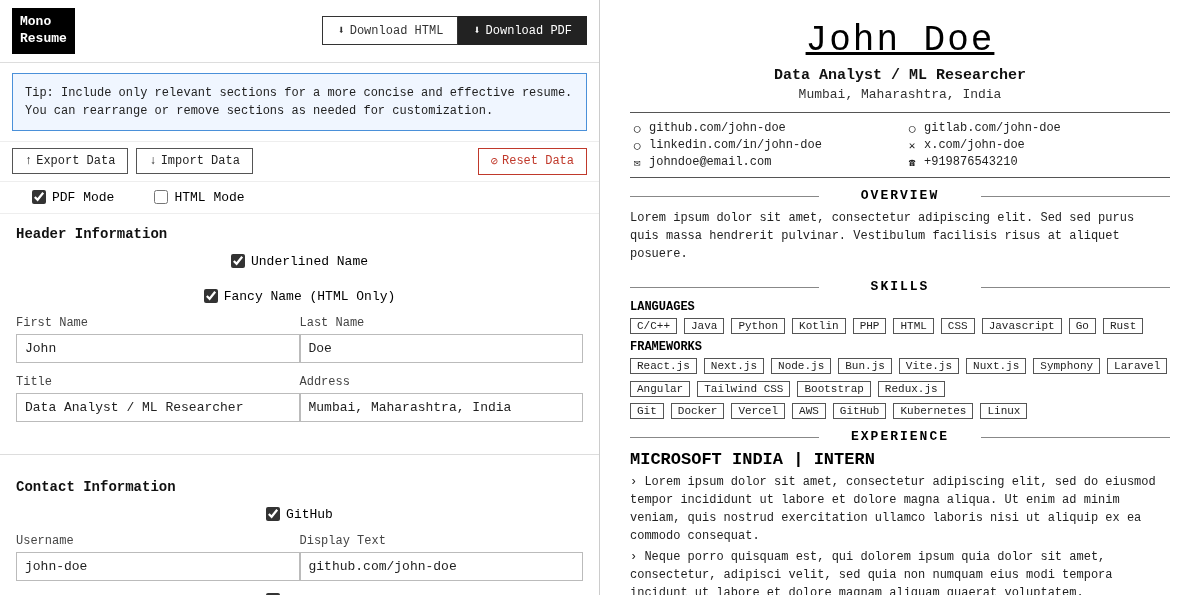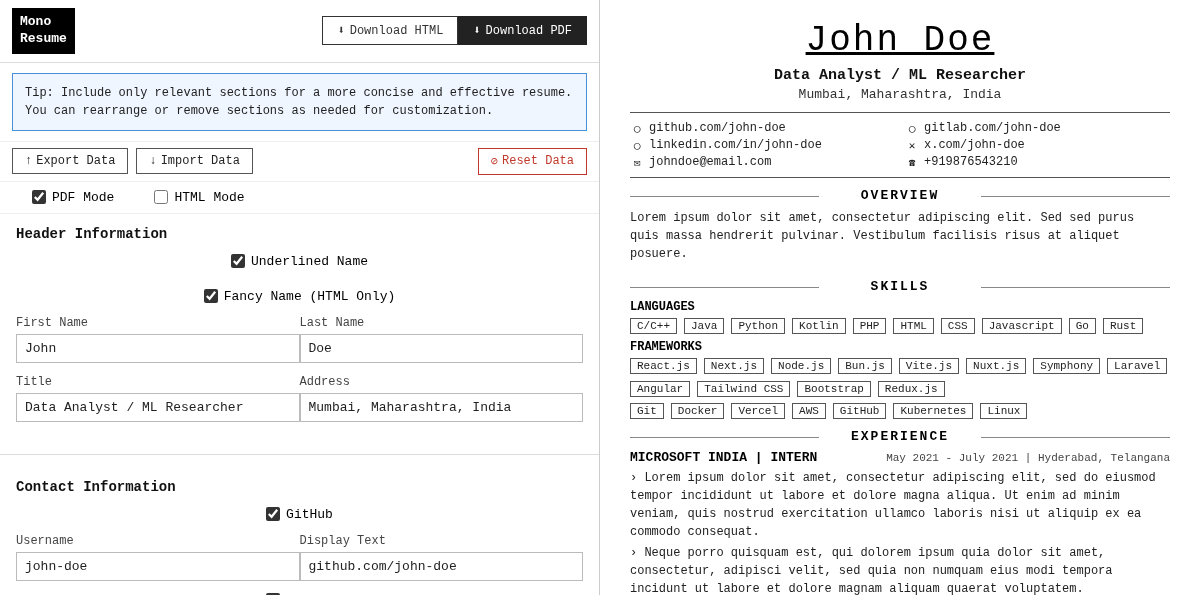--- a/index.html
+++ b/index.html
@@ -303,21 +303,21 @@
     }
 
     .exp-header {
       display: flex;
       justify-content: space-between;
       align-items: baseline;
       margin-bottom: 4px;
     }
 
     .exp-company {
-      font-size: 13px;
+      font-size: 17px;
       font-weight: bold;
       color: #000;
     }
 
     .exp-date {
       font-size: 11px;
       color: #444;
     }
 
     .exp-bullets {
@@ -531,20 +531,19 @@
     <span class="skill-tag">AWS</span>
     <span class="skill-tag">GitHub</span>
     <span class="skill-tag">Kubernetes</span>
     <span class="skill-tag">Linux</span>
   </div>
 
   <div class="section-header">EXPERIENCE</div>
 
   <div class="exp-header">
     <span class="exp-company">MICROSOFT INDIA | INTERN</span>
-    <span class="exp-date">May 2021 - July 2021 | Hyderabad, Telangana</span>
   </div>
   <div class="exp-bullets">
     <p>› Lorem ipsum dolor sit amet, consectetur adipiscing elit, sed do eiusmod tempor incididunt ut labore et dolore magna aliqua. Ut enim ad minim veniam, quis nostrud exercitation ullamco laboris nisi ut aliquip ex ea commodo consequat.</p>
     <p>› Neque porro quisquam est, qui dolorem ipsum quia dolor sit amet, consectetur, adipisci velit, sed quia non numquam eius modi tempora incidunt ut labore et dolore magnam aliquam quaerat voluptatem.</p>
   </div>
 
 </div>
 
 </body></html>

